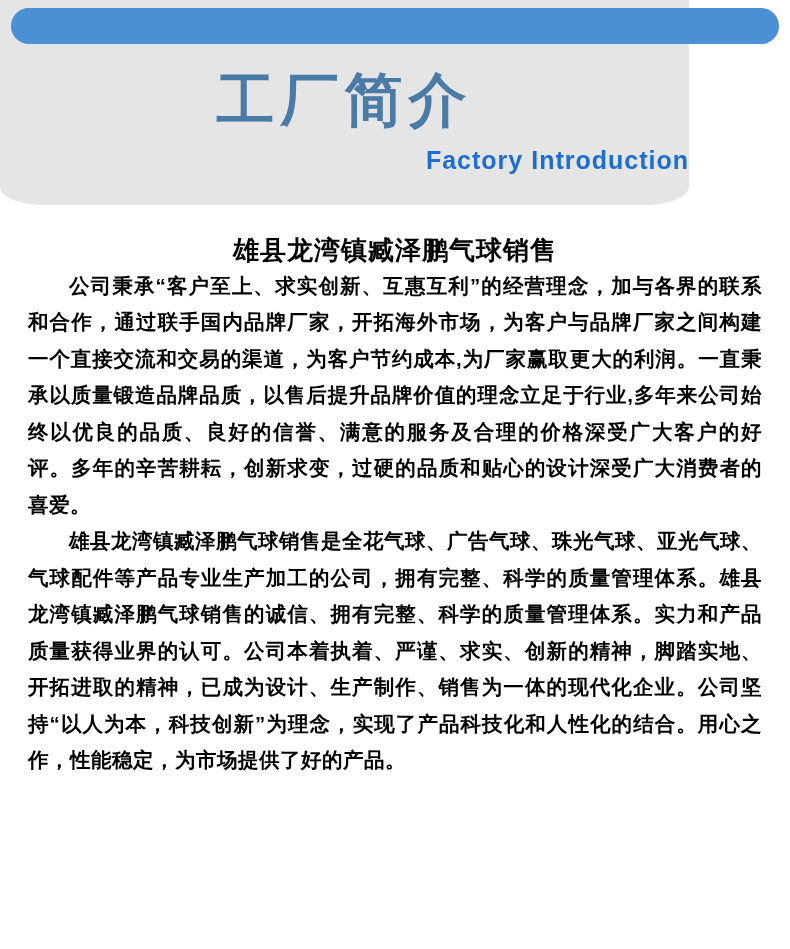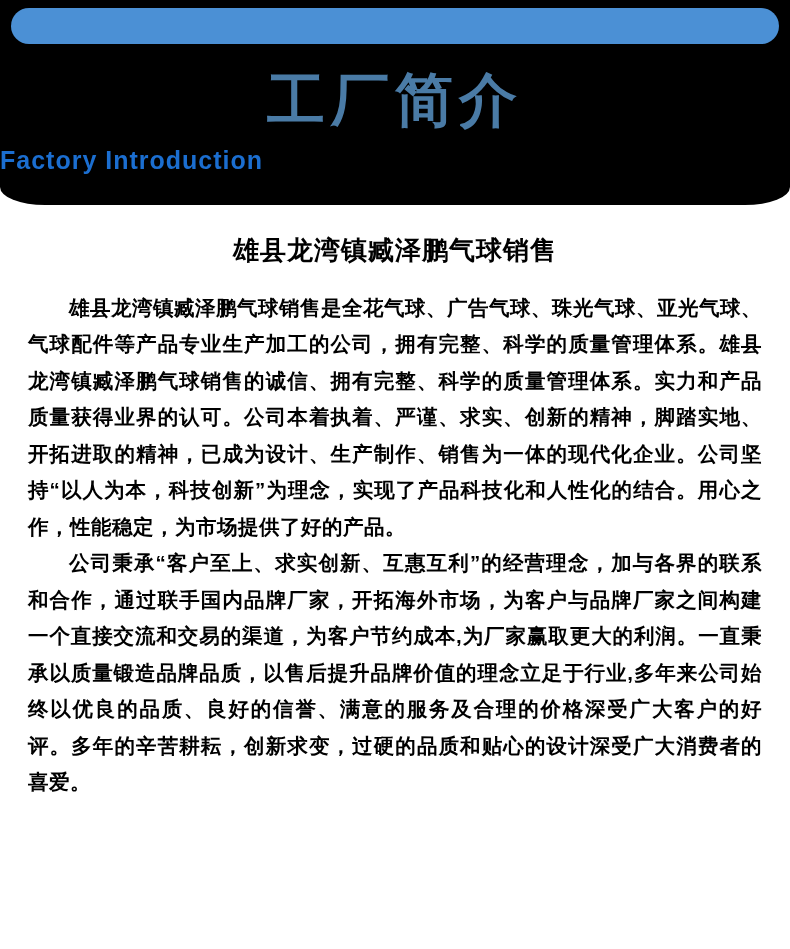--- a/index.html
+++ b/index.html
@@ -13,23 +13,23 @@
   .page {
     width: 790px;
     min-height: 949px;
     background: #ffffff;
     overflow: hidden;
   }
 
   
   .header {
     position: relative;
-    width: 790px;
+    width: 689px;
     height: 205px;
-    background: #000000;
+    background: #e5e5e5;
     border-bottom-left-radius: 45px 18px;
     border-bottom-right-radius: 45px 18px;
   }
 
   .top-bar {
     position: absolute;
     top: 8px;
     left: 11px;
     width: 768px;
     height: 36px;
@@ -47,38 +47,37 @@
     font-weight: bold;
     color: #4a7ba6;
     letter-spacing: 6px;
   }
 
   .title-en {
     position: absolute;
     top: 146px;
     left: 0;
     width: 100%;
-    text-align: left;
+    text-align: right;
     font-size: 25px;
     font-weight: 600;
     color: #1b6ed0;
     letter-spacing: 1px;
   }
 
   
   .content {
     padding: 28px 28px 30px 28px;
   }
 
   .company-heading {
     text-align: center;
     font-size: 26px;
     font-weight: bold;
     color: #000000;
-    margin-bottom: 22px;
     letter-spacing: 1px;
   }
 
   .paragraph {
     font-size: 20.5px;
     font-weight: 600;
     color: #000000;
     line-height: 1.78;
     text-align: justify;
     text-indent: 2em;
@@ -92,19 +91,19 @@
 
   <div class="header">
     <div class="top-bar"></div>
     <div class="title-cn">工厂简介</div>
     <div class="title-en">Factory Introduction</div>
   </div>
 
   <div class="content">
     <div class="company-heading">雄县龙湾镇臧泽鹏气球销售</div>
 
+    <p class="paragraph">公司秉承“客户至上、求实创新、互惠互利”的经营理念，加与各界的联系和合作，通过联手国内品牌厂家，开拓海外市场，为客户与品牌厂家之间构建一个直接交流和交易的渠道，为客户节约成本,为厂家赢取更大的利润。一直秉承以质量锻造品牌品质，以售后提升品牌价值的理念立足于行业,多年来公司始终以优良的品质、良好的信誉、满意的服务及合理的价格深受广大客户的好评。多年的辛苦耕耘，创新求变，过硬的品质和贴心的设计深受广大消费者的喜爱。</p>
+
     <p class="paragraph">雄县龙湾镇臧泽鹏气球销售是全花气球、广告气球、珠光气球、亚光气球、气球配件等产品专业生产加工的公司，拥有完整、科学的质量管理体系。雄县龙湾镇臧泽鹏气球销售的诚信、拥有完整、科学的质量管理体系。实力和产品质量获得业界的认可。公司本着执着、严谨、求实、创新的精神，脚踏实地、开拓进取的精神，已成为设计、生产制作、销售为一体的现代化企业。公司坚持“以人为本，科技创新”为理念，实现了产品科技化和人性化的结合。用心之作，性能稳定，为市场提供了好的产品。</p>
-
-    <p class="paragraph">公司秉承“客户至上、求实创新、互惠互利”的经营理念，加与各界的联系和合作，通过联手国内品牌厂家，开拓海外市场，为客户与品牌厂家之间构建一个直接交流和交易的渠道，为客户节约成本,为厂家赢取更大的利润。一直秉承以质量锻造品牌品质，以售后提升品牌价值的理念立足于行业,多年来公司始终以优良的品质、良好的信誉、满意的服务及合理的价格深受广大客户的好评。多年的辛苦耕耘，创新求变，过硬的品质和贴心的设计深受广大消费者的喜爱。</p>
 
   </div>
 
 </div>
 
 </body></html>

